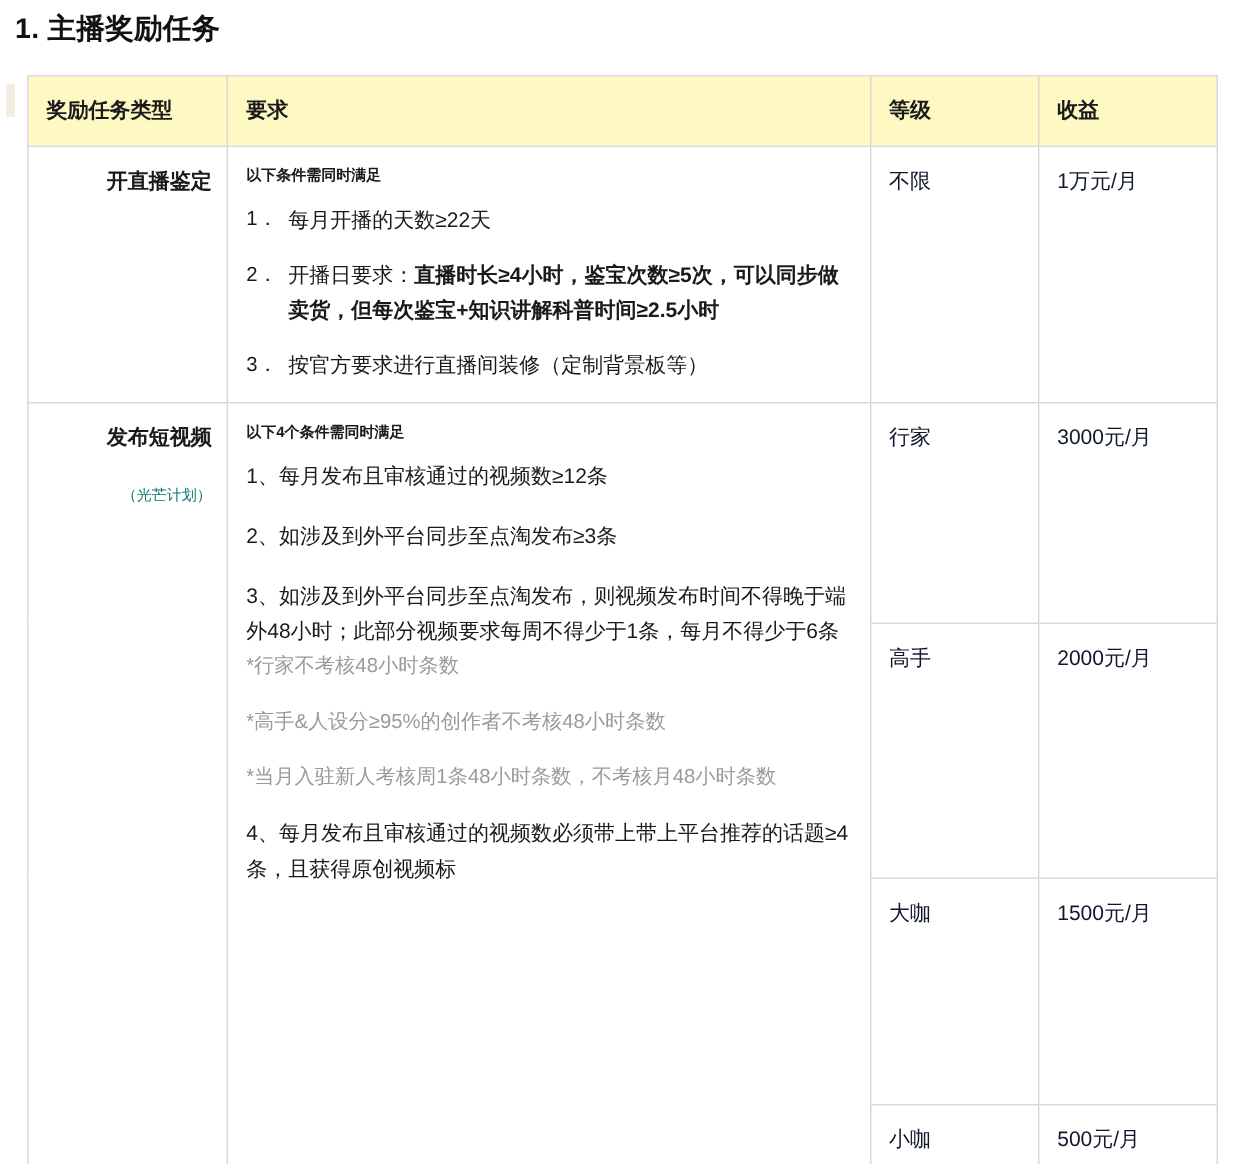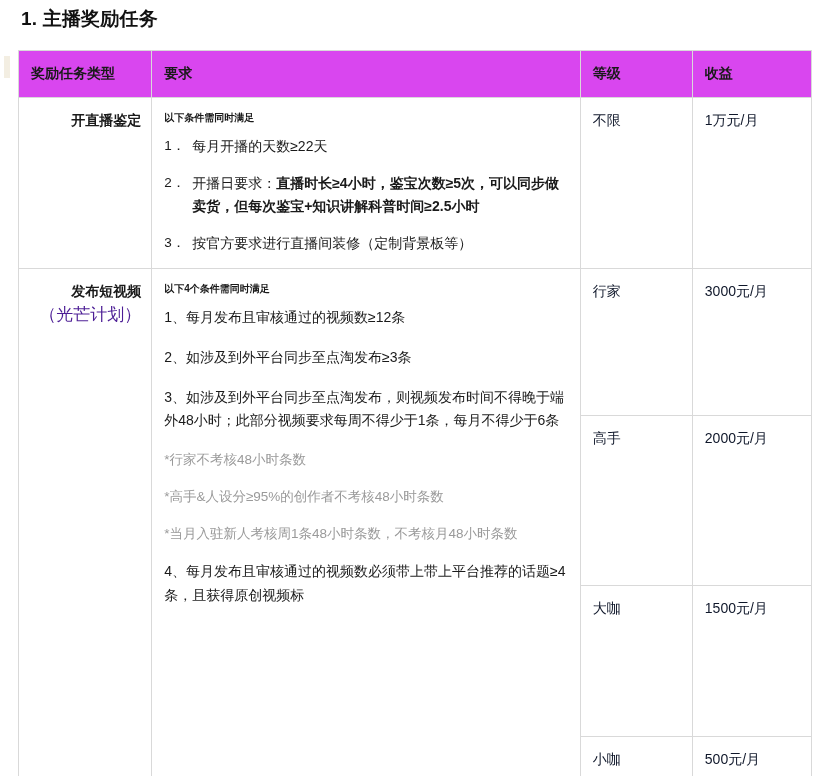--- a/index.html
+++ b/index.html
@@ -17,21 +17,21 @@
   .page {
     position: relative;
     width: 830px;
     height: 776px;
     box-sizing: border-box;
   }
   .page-title {
     font-size: 19px;
     font-weight: bold;
     color: #111111;
-    padding: 6px 0 0 21px;
+    padding: 6px 0 0 10px;
     letter-spacing: 0.2px;
   }
   .left-marker {
     position: absolute;
     left: 4px;
     top: 56px;
     width: 6px;
     height: 22px;
     background: #f3eee2;
   }
@@ -45,21 +45,21 @@
     table-layout: fixed;
   }
   table.reward-table td, table.reward-table th {
     border: 1px solid #d9d9d9;
     vertical-align: top;
     padding: 12px 10px 12px 12px;
     font-size: 14px;
     line-height: 1.55;
   }
   thead th {
-    background: #d946ef;
+    background: #fef9c3;
     font-weight: bold;
     font-size: 14px;
     color: #1a1a1a;
     text-align: left;
     padding-top: 14px;
     padding-bottom: 14px;
     height: 18px;
   }
   .col-type  { width: 133px; }
   .col-req   { width: 428px; }
@@ -67,23 +67,23 @@
   .col-pay   { width: 119px; }
 
   .cell-type {
     font-weight: bold;
     font-size: 14px;
     text-align: right;
   }
   .cell-type .sub {
     display: block;
     font-weight: normal;
-    color: #4c1d95;
-    margin-top: 0;
-    font-size: 17px;
+    color: #0f766e;
+    margin-top: 21px;
+    font-size: 10px;
   }
   .cell-level, .cell-pay {
     font-size: 14px;
     font-weight: normal;
     color: #0f172a;
   }
   .req-head {
     font-weight: bold;
     font-size: 10px;
     margin: 0 0 10px 0;
@@ -193,21 +193,21 @@
               <li>
                 <span>1、</span><span>每月发布且审核通过的视频数≥12条</span>
               </li>
               <li>
                 <span>2、</span><span>如涉及到外平台同步至点淘发布≥3条</span>
               </li>
               <li>
                 <span>3、</span><span>如涉及到外平台同步至点淘发布，则视频发布时间不得晚于端外48小时；此部分视频要求每周不得少于1条，每月不得少于6条</span>
               </li>
             </ul>
-            <div class="note" style="margin-top:16px;">*行家不考核48小时条数</div>
+            <div class="note" style="">*行家不考核48小时条数</div>
             <div class="note">*高手&amp;人设分≥95%的创作者不考核48小时条数</div>
             <div class="note">*当月入驻新人考核周1条48小时条数，不考核月48小时条数</div>
             <ul class="plain-list">
               <li>
                 <span>4、</span><span>每月发布且审核通过的视频数必须带上带上平台推荐的话题≥4条，且获得原创视频标</span>
               </li>
             </ul>
           </td>
           <td class="cell-level" style="height:122px;">
             <span>行家</span>

